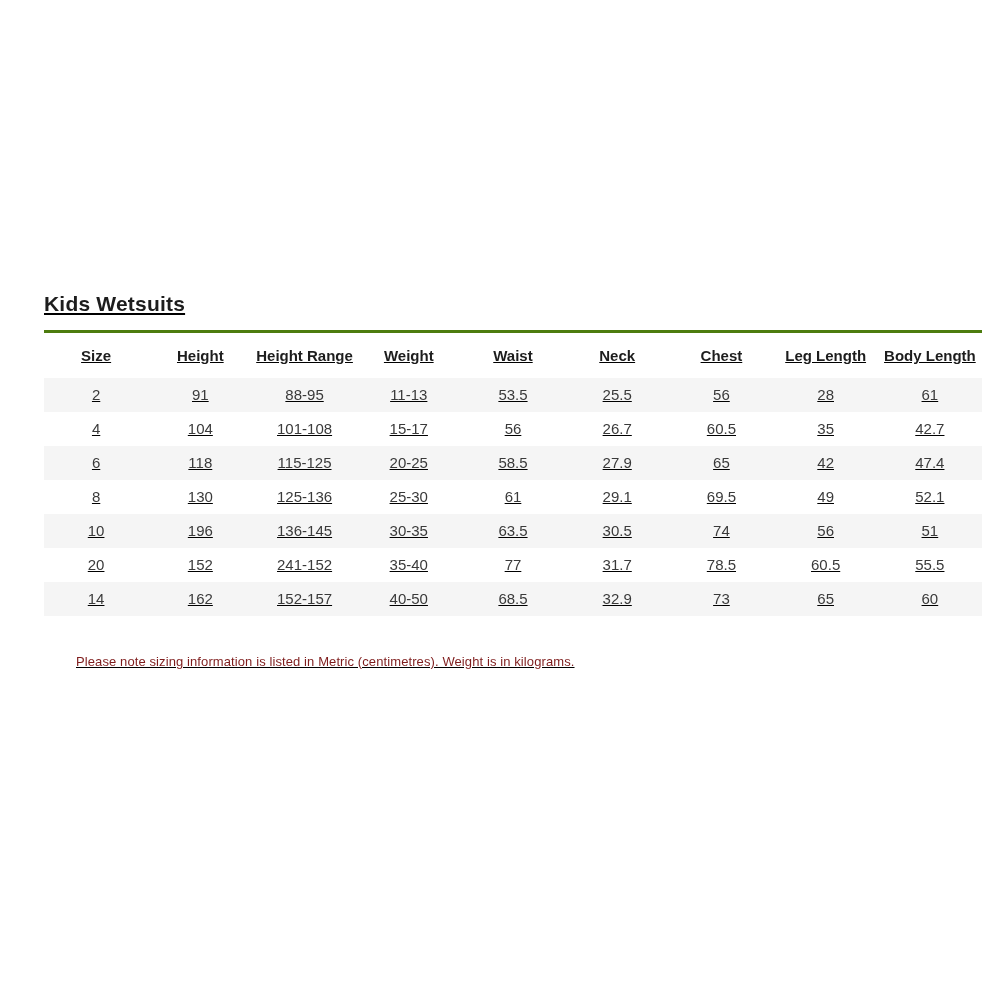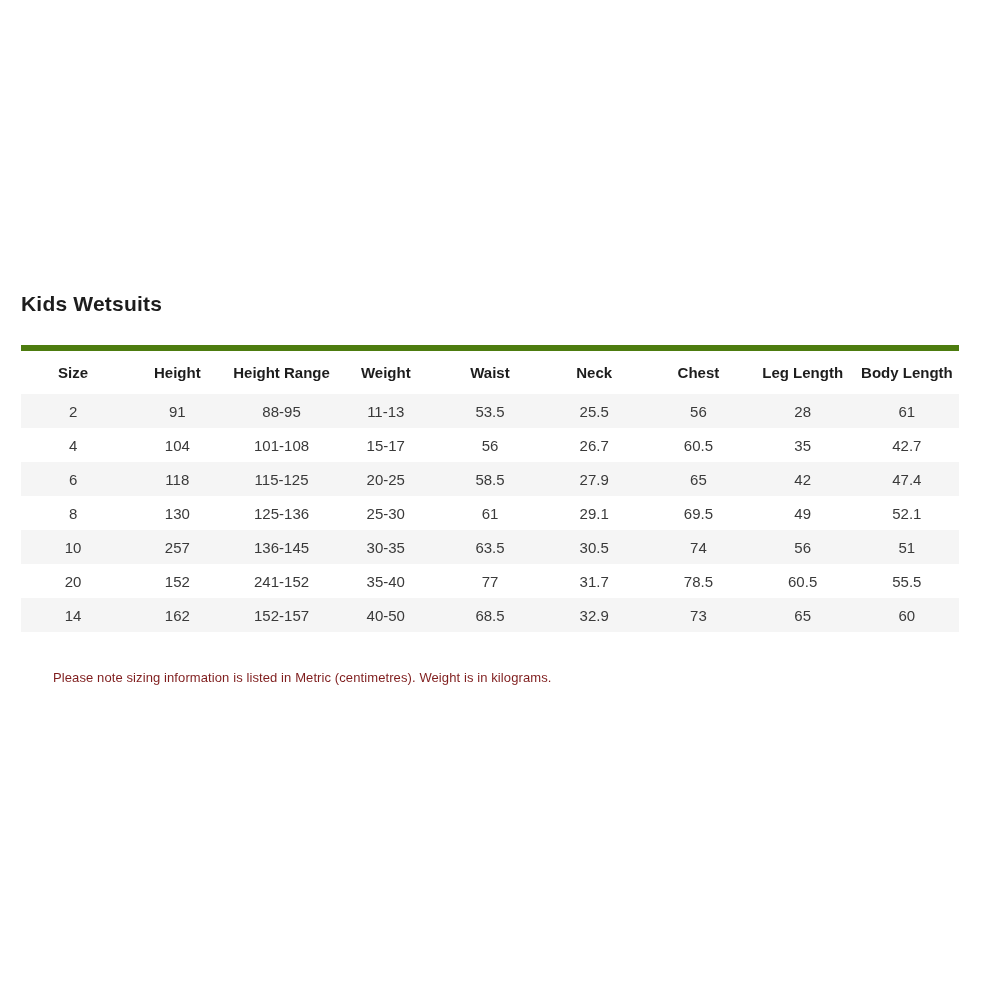--- a/index.html
+++ b/index.html
@@ -4,35 +4,36 @@
 <style>
   * { margin: 0; padding: 0; box-sizing: border-box; }
   html, body {
     width: 1000px;
     height: 1000px;
     background: #ffffff;
     font-family: "Liberation Sans", sans-serif;
     overflow: hidden;
   }
   .content {
-    padding: 291px 30px 0 21px;
+    padding: 291px 30px 0 44px;
+    text-decoration: underline;
   }
   .page-title {
     font-size: 21px;
     font-weight: 700;
     color: #1d1d1d;
     letter-spacing: 0.2px;
     line-height: 25px;
   }
   table.size-table {
-    margin-top: 29px;
+    margin-top: 14px;
     width: 938px;
     border-collapse: collapse;
     table-layout: fixed;
-    border-top: 6px solid #4d7c0f;
+    border-top: 3px solid #4d7c0f;
   }
   table.size-table th {
     height: 46px;
     font-size: 15px;
     font-weight: 700;
     color: #1d1d1d;
     text-align: center;
     vertical-align: middle;
     background: #ffffff;
     padding: 0 2px;
@@ -120,21 +121,21 @@
           <td>125-136</td>
           <td>25-30</td>
           <td>61</td>
           <td>29.1</td>
           <td>69.5</td>
           <td>49</td>
           <td>52.1</td>
         </tr>
         <tr>
           <td>10</td>
-          <td>257</td>
+          <td>196</td>
           <td>136-145</td>
           <td>30-35</td>
           <td>63.5</td>
           <td>30.5</td>
           <td>74</td>
           <td>56</td>
           <td>51</td>
         </tr>
         <tr>
           <td>20</td>

